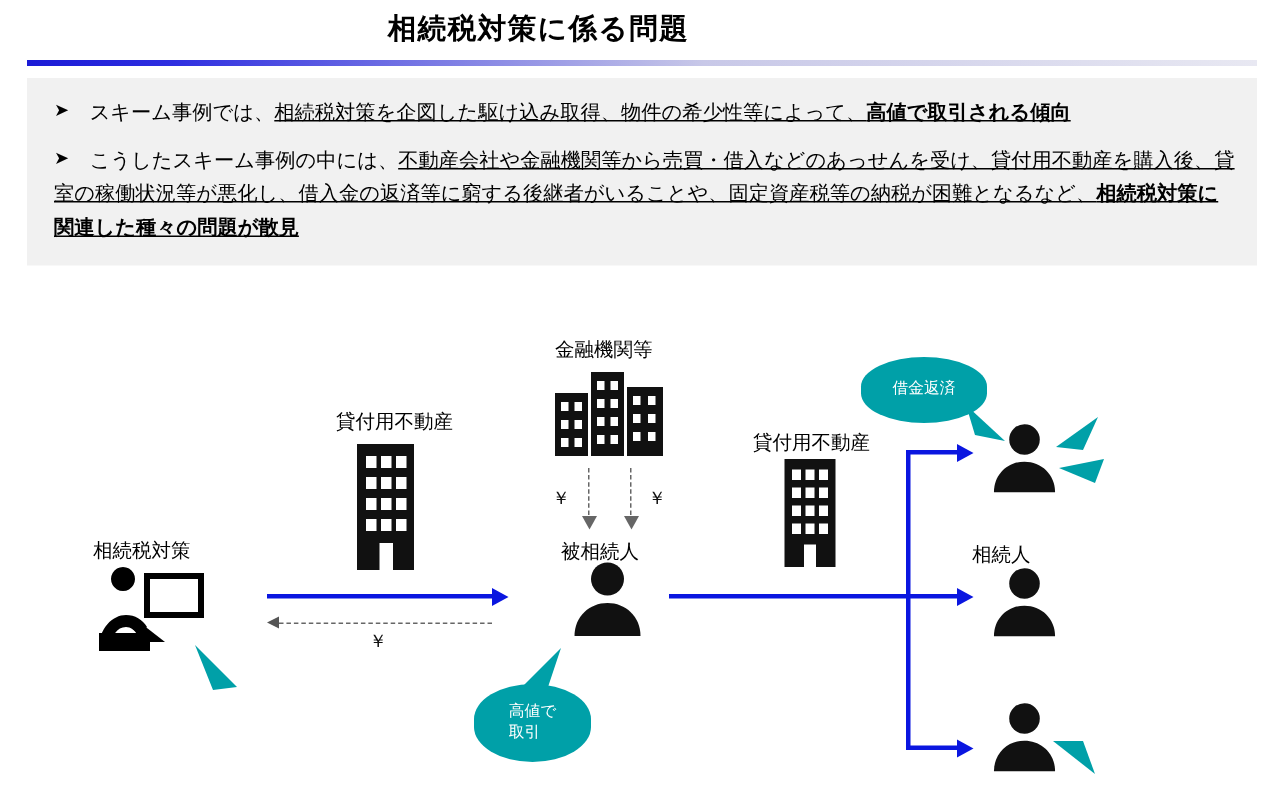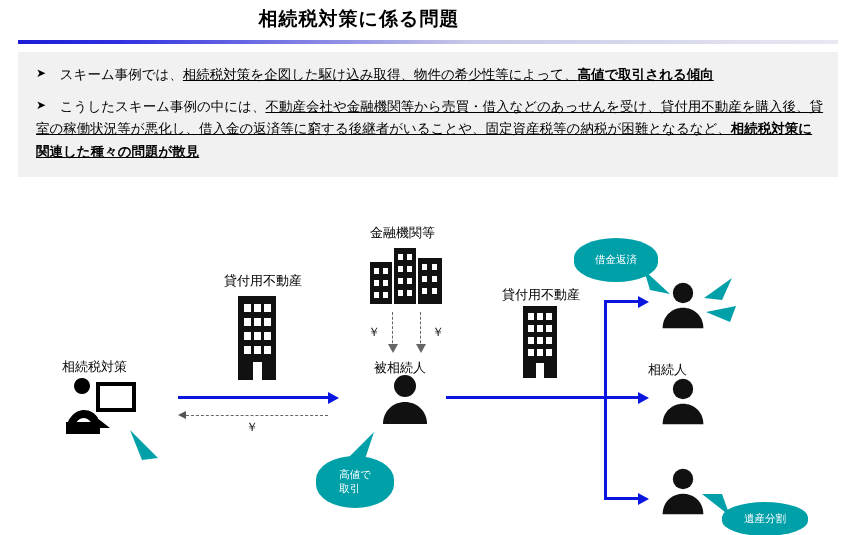--- a/index.html
+++ b/index.html
@@ -255,18 +255,17 @@
   </svg>
 
   <svg style="position:absolute; left:700px; top:276px;" width="34" height="30" viewBox="0 0 34 30">
     <polygon points="32,2 4,22 22,24" fill="#00a0a8"></polygon>
   </svg>
 
   <svg style="position:absolute; left:704px; top:300px;" width="34" height="28" viewBox="0 0 34 28">
     <polygon points="32,6 2,12 26,22" fill="#00a0a8"></polygon>
   </svg>
 
-  <div class="bubble" style="left:722px; top:502px; width:86px; height:34px;">遺産分割</div>
   <svg style="position:absolute; left:700px; top:490px;" width="34" height="30" viewBox="0 0 34 30">
     <polygon points="30,26 2,4 22,4" fill="#00a0a8"></polygon>
   </svg>
 
 </div>
 
 </body></html>

